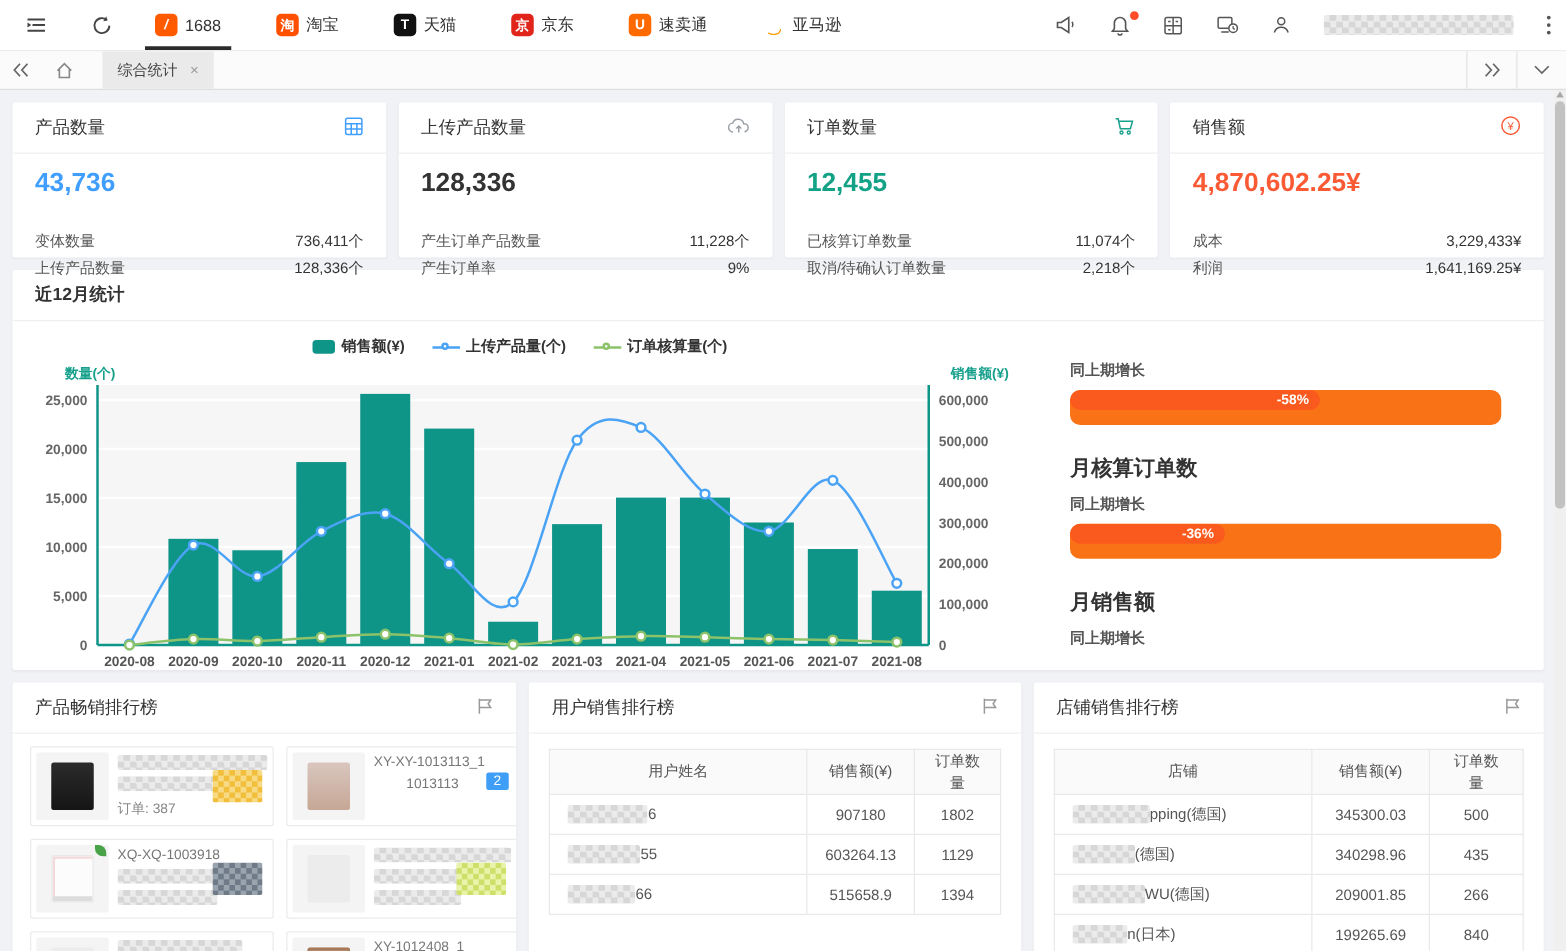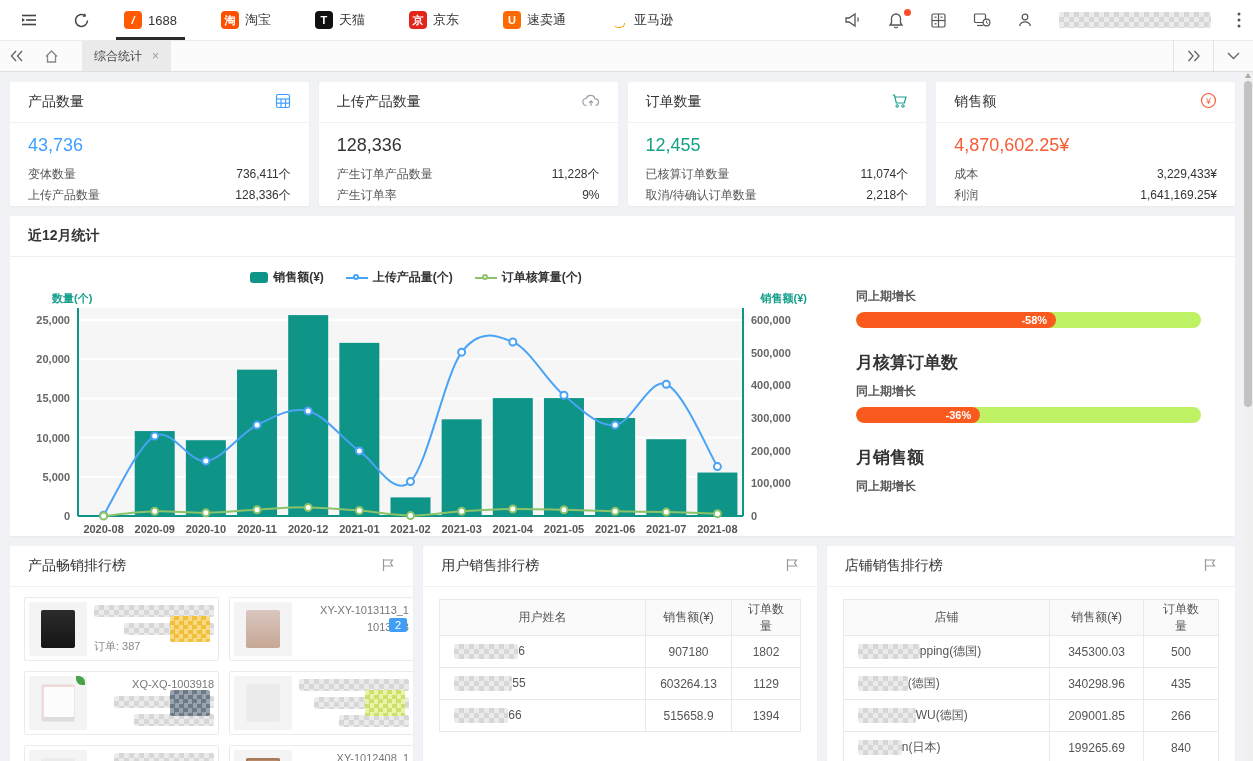--- a/index.html
+++ b/index.html
@@ -42,37 +42,37 @@
 
   
   .content { height:689px; background:#f0f2f5; padding:10px 18px 0 10px; position:relative; }
   .card { background:#fff; border-radius:2px; box-shadow:0 1px 2px rgba(0,0,0,.04); }
   .card-head { height:41px; border-bottom:1px solid #f0f0f0; display:flex; align-items:center;
     justify-content:space-between; padding:0 18px; font-size:14px; color:#333; }
 
   .stat-row { display:flex; gap:10px; }
   .stat-card { flex:1; height:124px; }
   .stat-body { padding:8px 18px; }
-  .stat-value { font-size:18px; margin:4px 0 8px; }
+  .stat-value { font-size:21px; margin:4px 0 24px;font-weight:bold; }
   .stat-line { display:flex; justify-content:space-between; font-size:12px; color:#555; line-height:21px; }
   .stat-line .v { color:#333; }
 
   .chart-card { margin-top:10px; height:320px;font-weight:bold; }
   .chart-body { display:flex; padding:4px 10px 0 6px; }
   .chart-left { width:800px; }
   .legend { display:flex; justify-content:center; gap:22px; font-size:12px; color:#333; padding:8px 0 2px; }
   .legend-item { display:flex; align-items:center; gap:5px; cursor:pointer; }
   .lg-bar { width:18px; height:11px; border-radius:3px; }
   .lg-line { width:22px; height:2px; position:relative; }
   .lg-line i { position:absolute; left:7px; top:-3px; width:6px; height:6px; border-radius:50%; background:#fff; border:2px solid currentColor; display:block; }
   .growth { flex:1; padding:18px 24px 0 40px; }
   .growth-group { margin-bottom:23px; }
   .growth-title { font-size:17px; color:#333; }
   .growth-label { font-size:12px; color:#555; margin:9px 0 7px; }
-  .bar-track { height:16px; border-radius:8px; background:#bef264; overflow:hidden; }
+  .bar-track { height:28px; border-radius:8px; background:#f97316; overflow:hidden; }
   .bar-fill { height:16px; border-radius:8px; background:#fa5a1e; color:#fff; font-size:11px;
     display:flex; align-items:center; justify-content:flex-end; padding-right:9px; }
 
   .rank-row { margin-top:10px; display:flex; gap:10px; height:216px; }
   .rank-card { overflow:hidden; }
   #product-rank { width:410px; }
   #user-rank { width:400px; }
   #shop-rank { width:415px; }
   .flag { cursor:pointer; }
 
@@ -83,21 +83,21 @@
   .pimg.dark i { background:linear-gradient(180deg,#2b2b2b,#151515); }
   .pimg.sneaker i { background:#fcfcfc; box-shadow:inset 0 -4px 0 #ddd, inset 2px 2px 0 #f3d9d9; border:1px solid #e8e8e8; }
   .pimg.beige i { background:linear-gradient(180deg,#d9c6bf,#c6a795); }
   .pimg.light i { background:#ececec; }
   .pimg.warm i { background:#b98a6a; box-shadow:inset 0 0 0 2px #a87a5c; }
   .pimg.warm i::after { content:""; position:absolute; inset:6px 8px; background:
      radial-gradient(circle 3px at 30% 30%, #e07820 95%, transparent), radial-gradient(circle 3px at 70% 30%, #e07820 95%, transparent),
      radial-gradient(circle 3px at 30% 70%, #e07820 95%, transparent), radial-gradient(circle 3px at 70% 70%, #e07820 95%, transparent); }
   .leaf { position:absolute; top:0; right:2px; width:9px; height:9px; background:#48a348; border-radius:0 70% 0 70%; }
   .pr-text { flex:1; padding-top:2px; font-size:11px; color:#777; position:relative; }
-  .pr-text .ln { margin-bottom:5px;text-align:right; }
+  .pr-text .ln { margin-bottom:5px; }
   .badge { position:absolute; right:2px; top:16px; background:#3f9ef5; color:#fff; font-size:11px;
     border-radius:2px; padding:1px 6px; }
   .ord { font-size:11px; color:#888; position:absolute; left:0; bottom:2px; }
 
   table.rank { border-collapse:collapse; margin:12px 16px 0; width:calc(100% - 32px); font-size:12px; color:#555; }
   table.rank th, table.rank td { border:1px solid #e9e9e9; }
   table.rank th { background:#fafafa; font-weight:normal; height:36px; padding:0 14px; text-align:center; }
   table.rank th.num, table.rank td.num { text-align:center; }
   table.rank td { height:32px; padding:0 14px; }
 

